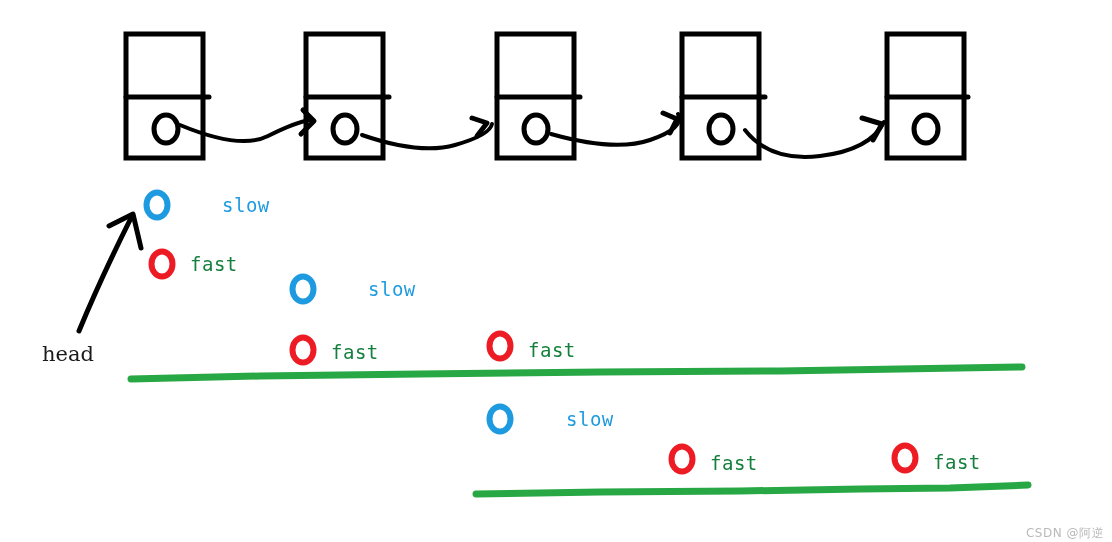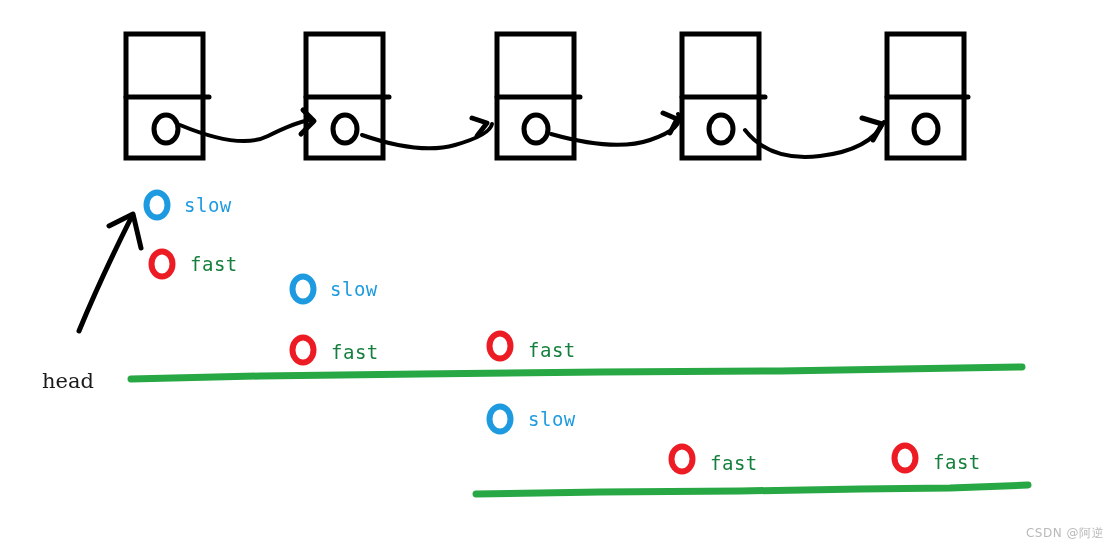--- a/index.html
+++ b/index.html
@@ -25,21 +25,21 @@
     height: 542px;
   }
   .lbl {
     position: absolute;
     font-family: "DejaVu Sans Mono", "Liberation Mono", monospace;
     font-size: 19px;
     letter-spacing: 0.5px;
     white-space: nowrap;
     line-height: 1;
   }
-  .lbl-slow { color: #1e9be0; }
+  .lbl-slow { color: #1e9be0; margin-left: 38px; }
   .lbl-fast { color: #15803d; }
   .lbl-head {
     position: absolute;
     font-family: "DejaVu Serif", "Liberation Serif", serif;
     font-size: 21px;
     color: #1a1a1a;
     white-space: nowrap;
     line-height: 1;
   }
   .watermark {
@@ -137,21 +137,21 @@
       <ellipse cx="682" cy="459" rx="10.5" ry="12.5" fill="none" stroke="#ed1c24" stroke-width="6"></ellipse>
       <ellipse cx="905" cy="458" rx="10.5" ry="12.5" fill="none" stroke="#ed1c24" stroke-width="6"></ellipse>
     </g>
 
     <g>
       <path d="M131 379 L260 376 L420 374 L600 372 L780 371 L900 369 L1022 367" fill="none" stroke="#28a745" stroke-width="7" stroke-linecap="round" stroke-linejoin="round"></path>
       <path d="M476 494 L600 492 L740 491 L860 489 L950 488 L1028 485" fill="none" stroke="#28a745" stroke-width="7" stroke-linecap="round" stroke-linejoin="round"></path>
     </g>
   </svg>
 
-  <div class="lbl-head" style="left:42px; top:371px;text-align:right;">head</div>
+  <div class="lbl-head" style="left:42px; top:344px;text-align:right;">head</div>
 
   <div class="lbl lbl-slow" style="left:184px; top:196px;">slow</div>
   <div class="lbl lbl-fast" style="left:190px; top:255px;">fast</div>
 
   <div class="lbl lbl-slow" style="left:330px; top:280px;">slow</div>
   <div class="lbl lbl-fast" style="left:331px; top:343px;">fast</div>
   <div class="lbl lbl-fast" style="left:528px; top:341px;">fast</div>
 
   <div class="lbl lbl-slow" style="left:528px; top:410px;">slow</div>
   <div class="lbl lbl-fast" style="left:710px; top:454px;">fast</div>

